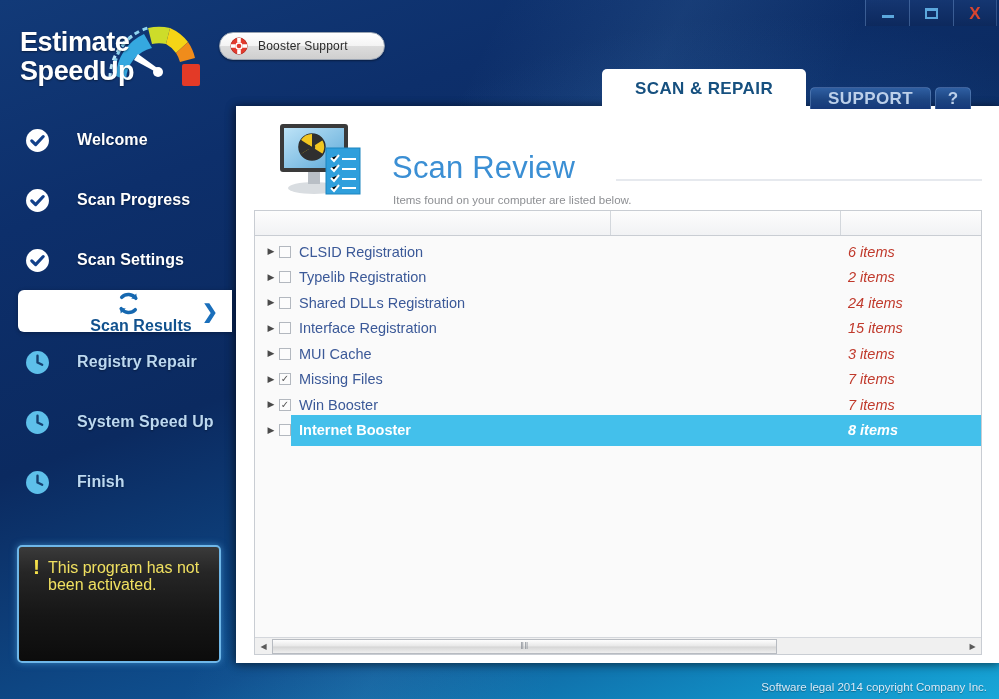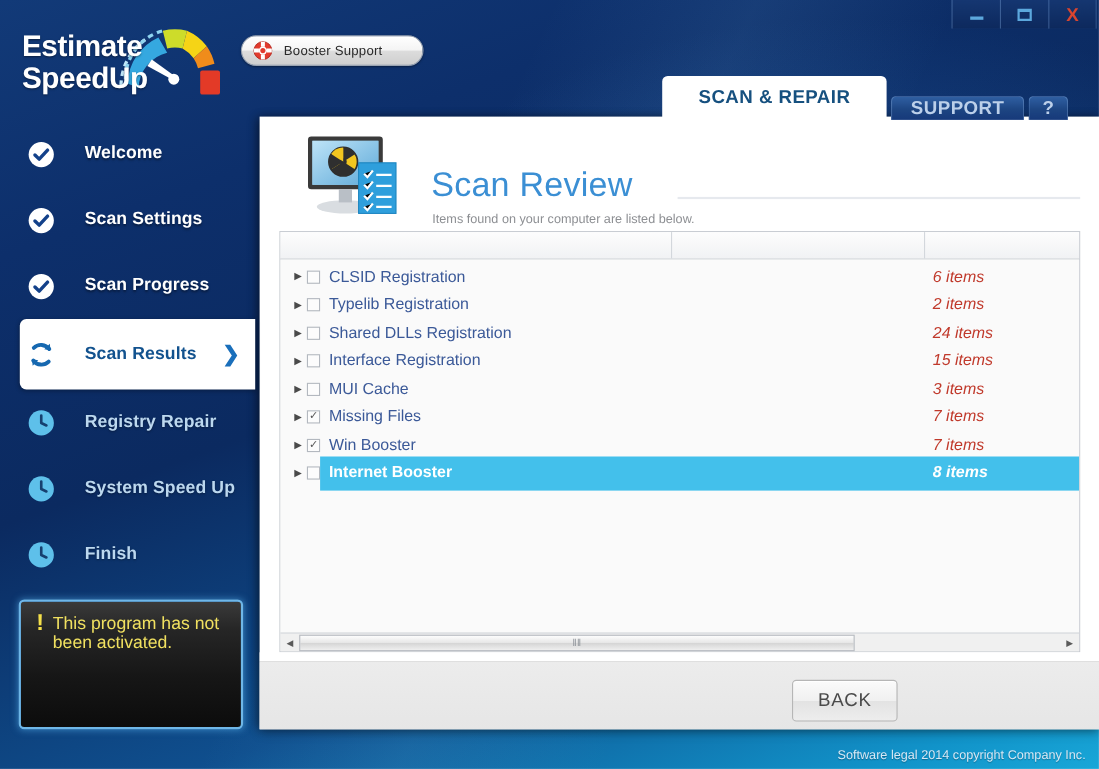--- a/index.html
+++ b/index.html
@@ -169,23 +169,24 @@
     font-weight: bold;
     letter-spacing: 0.1px;
   }
   .nav-item.done .nav-label { color: #ffffff; text-shadow: 0 1px 2px rgba(0,0,0,0.4); }
   .nav-item.pending .nav-label { color: #bcd8ef; text-shadow: 0 1px 2px rgba(0,0,0,0.35); }
   .nav-item.current {
     background: #ffffff;
     border-radius: 6px 0 0 6px;
     margin-left: 18px;
     padding-left: 6px;
-    height: 64px;
+    height: 42px;
     width: 214px;
     box-shadow: 0 1px 4px rgba(0,0,0,0.3);
+    flex-direction: column;
   }
   .nav-item.current .nav-label { color: #12528e; text-shadow: none; }
   .nav-item.current .chev {
     position: absolute; right: 14px; top: 50%; transform: translateY(-50%);
     color: #1a6fbb; font-size: 19px; font-weight: bold;
   }
 
   
   .activate-box {
     position: absolute;
@@ -457,31 +458,31 @@
       <span class="nav-label">Welcome</span>
     </div>
 
     <div class="nav-item done">
       <span class="icon-wrap">
         <svg width="25" height="25" viewBox="0 0 24 24">
           <circle cx="12" cy="12" r="11" fill="#ffffff"></circle>
           <path d="M6.5 12.4 L10.2 16 L17.5 8.2" stroke="#13418a" stroke-width="3" fill="none" stroke-linecap="round" stroke-linejoin="round"></path>
         </svg>
       </span>
-      <span class="nav-label">Scan Settings</span>
+      <span class="nav-label">Scan Progress</span>
     </div>
 
     <div class="nav-item done">
       <span class="icon-wrap">
         <svg width="25" height="25" viewBox="0 0 24 24">
           <circle cx="12" cy="12" r="11" fill="#ffffff"></circle>
           <path d="M6.5 12.4 L10.2 16 L17.5 8.2" stroke="#13418a" stroke-width="3" fill="none" stroke-linecap="round" stroke-linejoin="round"></path>
         </svg>
       </span>
-      <span class="nav-label">Scan Progress</span>
+      <span class="nav-label">Scan Settings</span>
     </div>
 
     <div class="nav-item current">
       <span class="icon-wrap">
         <svg width="25" height="25" viewBox="0 0 24 24">
           <path d="M19 7 A9 9 0 0 0 5.5 6" stroke="#1668b0" stroke-width="3.4" fill="none" stroke-linecap="round"></path>
           <path d="M5 17 A9 9 0 0 0 18.5 18" stroke="#1668b0" stroke-width="3.4" fill="none" stroke-linecap="round"></path>
           <path d="M19.5 2.5 L20 8 L14.6 7.2 Z" fill="#1668b0"></path>
           <path d="M4.5 21.5 L4 16 L9.4 16.8 Z" fill="#1668b0"></path>
         </svg>
@@ -642,22 +643,17 @@
           <span class="sb-thumb">
             <span class="grip">‖‖</span>
           </span>
         </span>
         <span class="sb-arrow">▶</span>
       </div>
     </div>
 
     <div class="panel-spacer"></div>
 
-    <div class="panel-foot">
-      <div class="back-btn">
-        <span>BACK</span>
-      </div>
-    </div>
   </div>
 
   <div class="footer-legal">Software legal 2014 copyright   Company Inc.</div>
 
 </div>
 
 </body></html>

